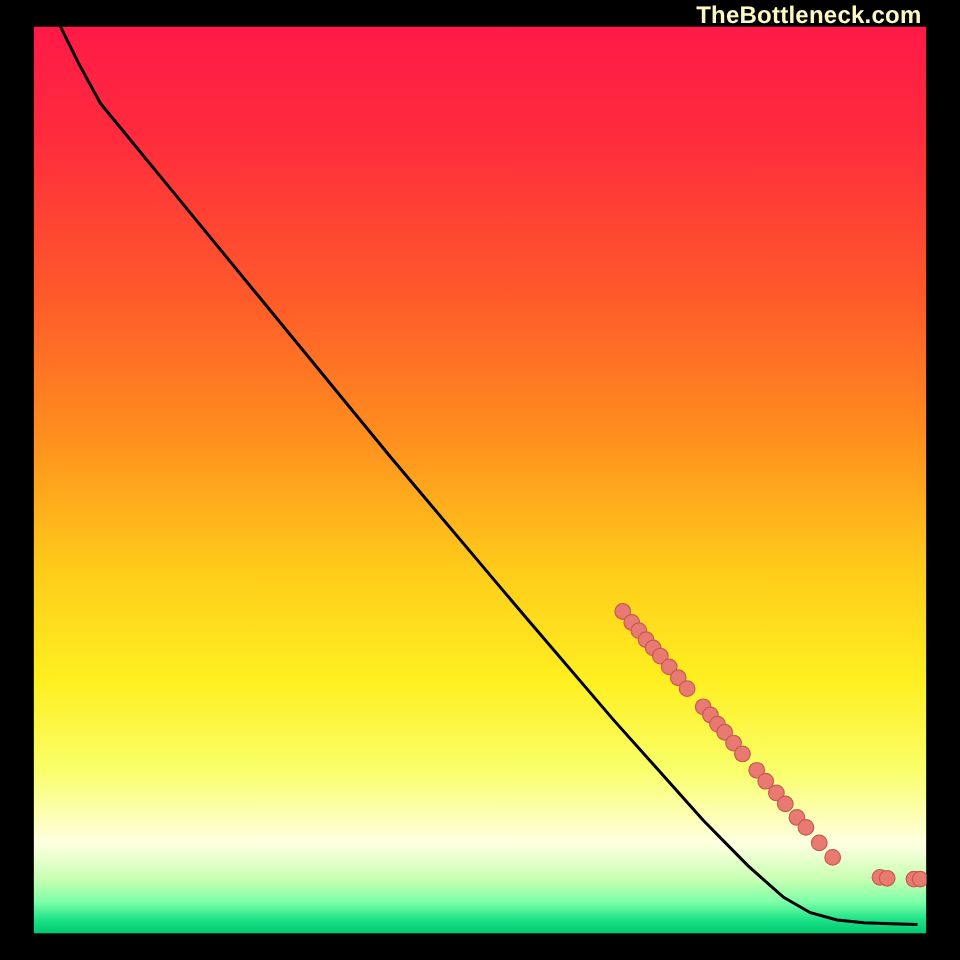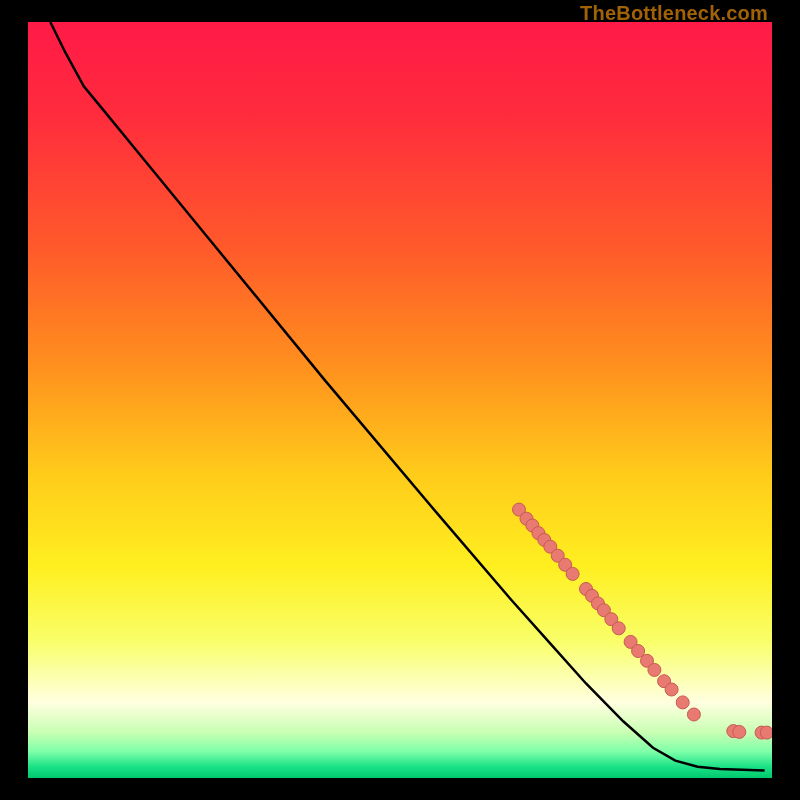--- a/index.html
+++ b/index.html
@@ -25,21 +25,21 @@
     left: 28px;
     width: 744px;
     height: 756px;
   }
   .attribution {
     position: absolute;
     top: 2px;
     right: 32px;
     font-size: 20px;
     font-weight: 600;
-    color: #a16207;
+    color: #fef9c3;
     letter-spacing: 0.2px;
   }
   svg { display: block; }
 </style>
 </head>
 <body>
 
 <div class="frame">
 
   <div class="attribution">TheBottleneck.com</div>

